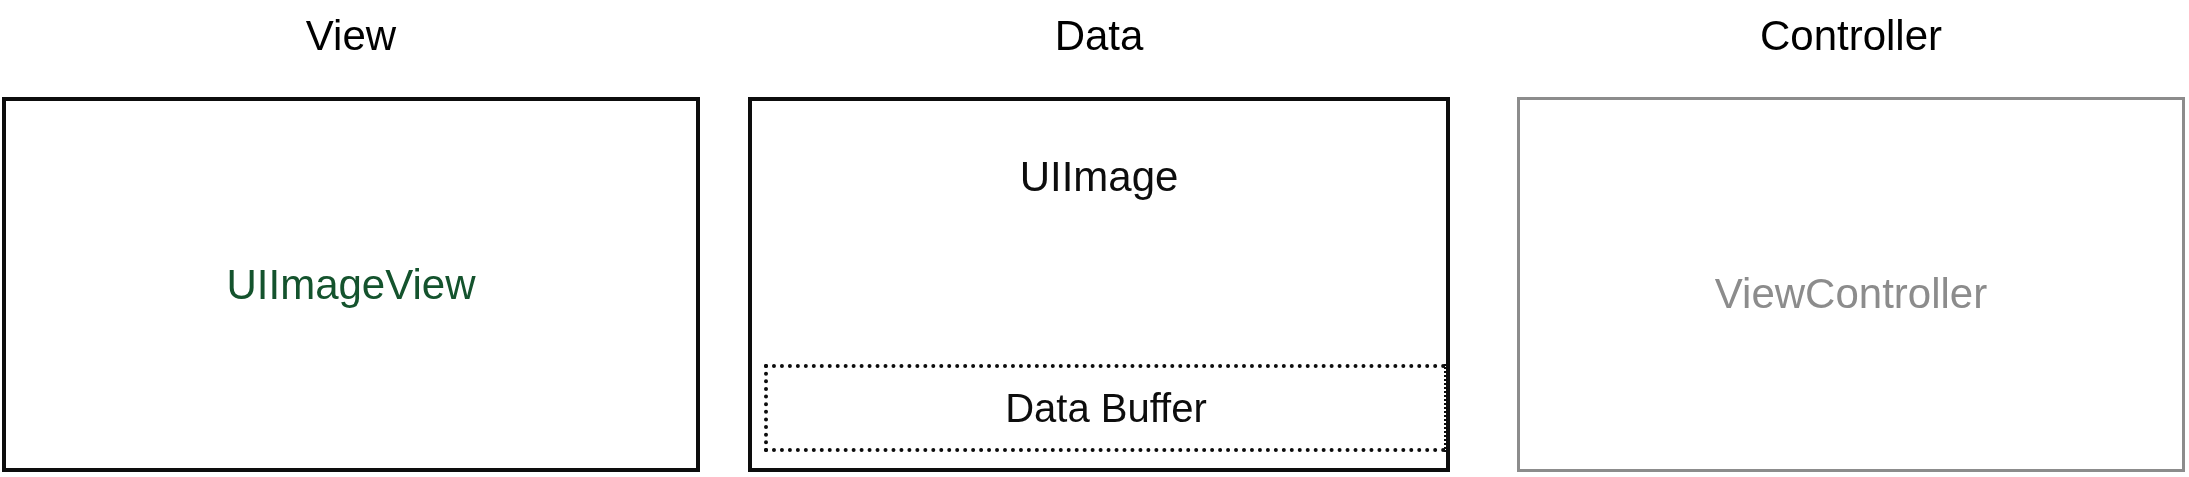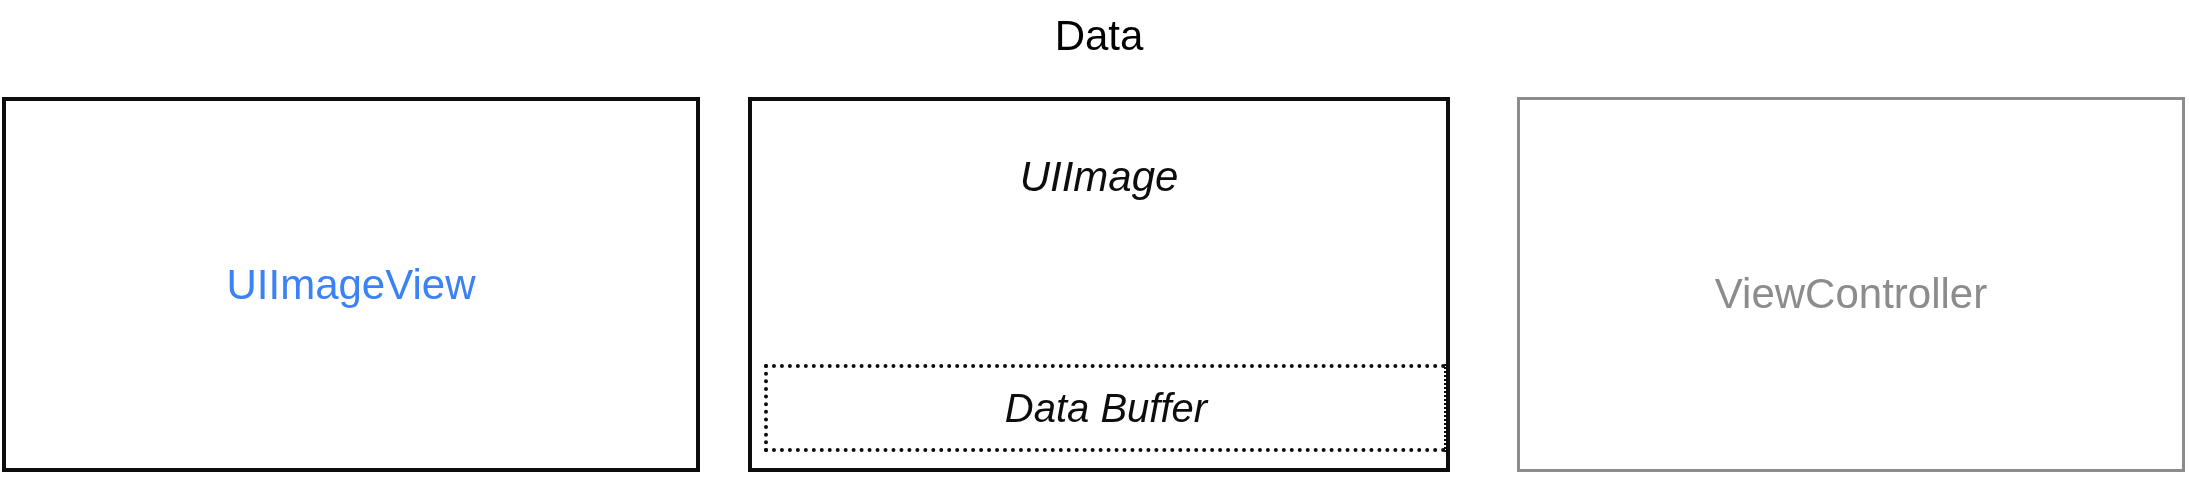--- a/index.html
+++ b/index.html
@@ -45,21 +45,20 @@
 
   #box-view {
     left: 2px;
     width: 698px;
     border: 4px solid #0d0d0d;
   }
   #box-model {
     left: 748px;
     width: 702px;
     border: 4px solid #0d0d0d;
-    font-style: italic;
   }
   #box-controller {
     left: 1517px;
     width: 668px;
     border: 3px solid #8c8c8c;
   }
 
   
   .box-label {
     position: absolute;
@@ -69,21 +68,21 @@
     font-size: 42px;
     line-height: 48px;
     white-space: nowrap;
   }
   #label-uiimageview {
     top: 0;
     height: 100%;
     display: flex;
     align-items: center;
     justify-content: center;
-    color: #3b82f6;
+    color: #14532d;
   }
   #label-viewcontroller {
     top: 9px;
     height: 100%;
     display: flex;
     align-items: center;
     justify-content: center;
     color: #8c8c8c;
   }
 
@@ -126,23 +125,25 @@
     border: 4px dotted #0d0d0d;
   }
   #buffer-data  { border-right-width: 2px; }
   #buffer-image { border-left-width: 2px; margin-left: 4px; }
 </style>
 </head>
 <body>
 
 <div id="canvas">
 
+  <div class="col-title" id="title-view">View</div>
 
   <div class="col-title" id="title-model">Data</div>
 
+  <div class="col-title" id="title-controller">Controller</div>
 
   <div class="box" id="box-view">
     <div class="box-label" id="label-uiimageview">UIImageView</div>
   </div>
 
   <div class="box" id="box-model">
     <div id="model-inner">
 
       <div id="label-uiimage">UIImage</div>
 

